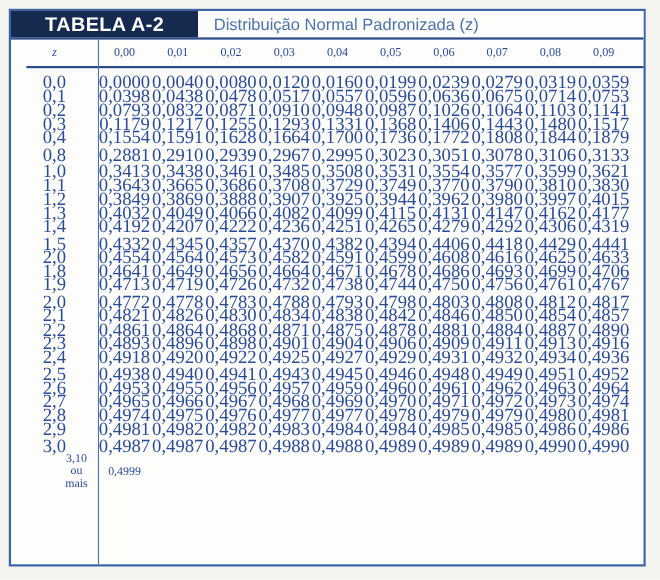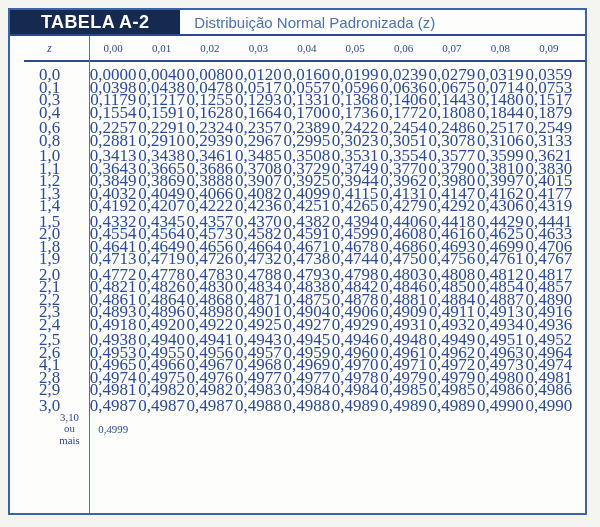--- a/index.html
+++ b/index.html
@@ -130,20 +130,33 @@
           <div>0,0478</div>
           <div>0,0517</div>
           <div>0,0557</div>
           <div>0,0596</div>
           <div>0,0636</div>
           <div>0,0675</div>
           <div>0,0714</div>
           <div>0,0753</div>
         </div>
         <div class="grid-row trow">
+          <div>0,2</div>
+          <div>0,0793</div>
+          <div>0,0832</div>
+          <div>0,0871</div>
+          <div>0,0910</div>
+          <div>0,0948</div>
+          <div>0,0987</div>
+          <div>0,1026</div>
+          <div>0,1064</div>
+          <div>0,1103</div>
+          <div>0,1141</div>
+        </div>
+        <div class="grid-row trow">
           <div>0,3</div>
           <div>0,1179</div>
           <div>0,1217</div>
           <div>0,1255</div>
           <div>0,1293</div>
           <div>0,1331</div>
           <div>0,1368</div>
           <div>0,1406</div>
           <div>0,1443</div>
           <div>0,1480</div>
@@ -158,33 +171,20 @@
           <div>0,1700</div>
           <div>0,1736</div>
           <div>0,1772</div>
           <div>0,1808</div>
           <div>0,1844</div>
           <div>0,1879</div>
         </div>
       </div>
       <div class="tgroup">
         <div class="grid-row trow">
-          <div>0,6</div>
-          <div>0,2257</div>
-          <div>0,2291</div>
-          <div>0,2324</div>
-          <div>0,2357</div>
-          <div>0,2389</div>
-          <div>0,2422</div>
-          <div>0,2454</div>
-          <div>0,2486</div>
-          <div>0,2517</div>
-          <div>0,2549</div>
-        </div>
-        <div class="grid-row trow">
           <div>0,8</div>
           <div>0,2881</div>
           <div>0,2910</div>
           <div>0,2939</div>
           <div>0,2967</div>
           <div>0,2995</div>
           <div>0,3023</div>
           <div>0,3051</div>
           <div>0,3078</div>
           <div>0,3106</div>
@@ -400,21 +400,21 @@
           <div>0,4956</div>
           <div>0,4957</div>
           <div>0,4959</div>
           <div>0,4960</div>
           <div>0,4961</div>
           <div>0,4962</div>
           <div>0,4963</div>
           <div>0,4964</div>
         </div>
         <div class="grid-row trow">
-          <div>4,1</div>
+          <div>2,7</div>
           <div>0,4965</div>
           <div>0,4966</div>
           <div>0,4967</div>
           <div>0,4968</div>
           <div>0,4969</div>
           <div>0,4970</div>
           <div>0,4971</div>
           <div>0,4972</div>
           <div>0,4973</div>
           <div>0,4974</div>

